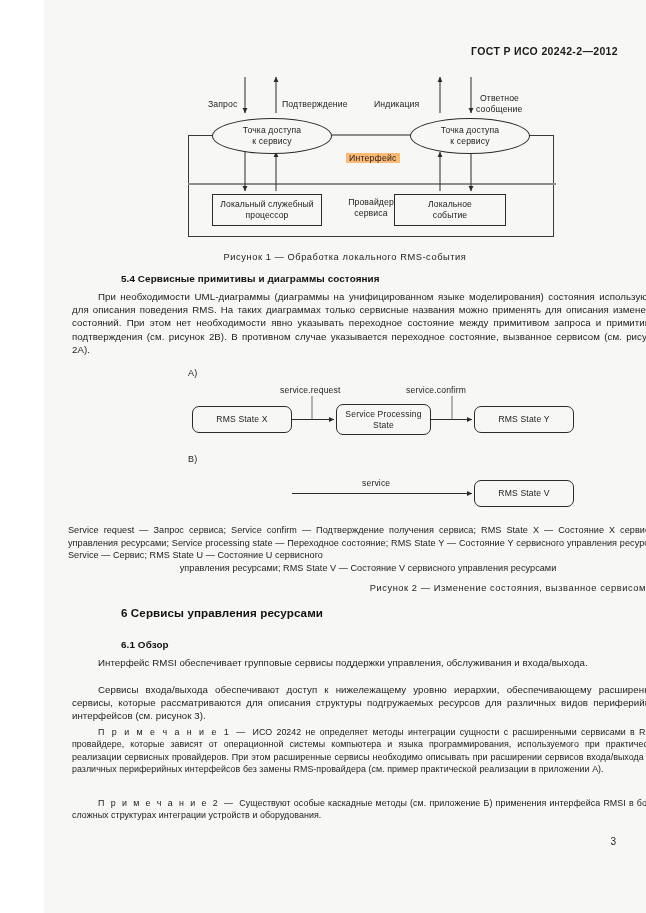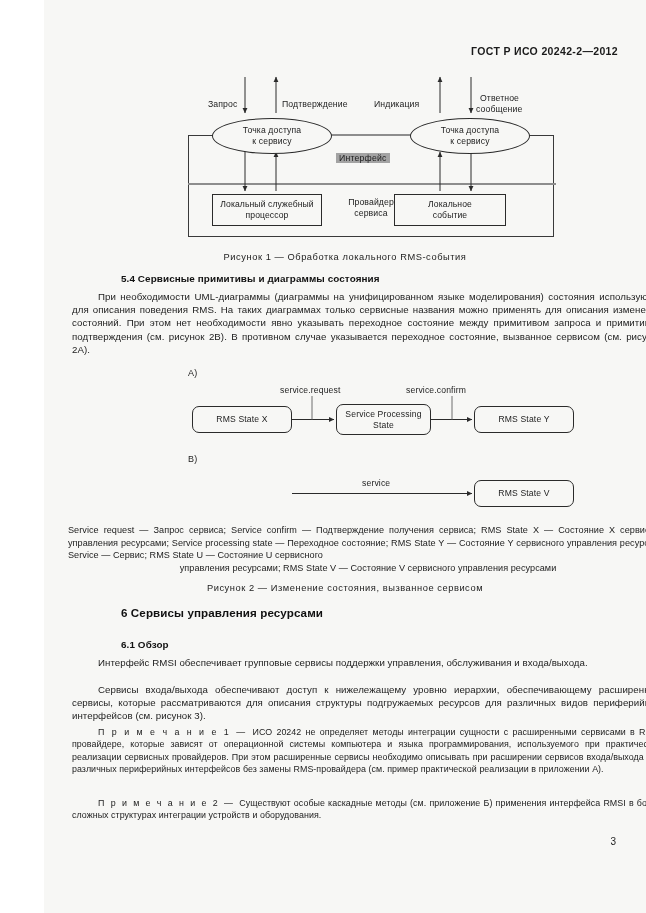--- a/index.html
+++ b/index.html
@@ -181,25 +181,25 @@
     font-size: 8.7px;
     line-height: 10.4px;
     letter-spacing: 0.1px;
     white-space: nowrap;
     z-index: 5;
     background: transparent;
   }
 
   .fig1 .iface-lbl {
     position: absolute;
-    left: 148px;
+    left: 158px;
     top: 76px;
     font-size: 8.7px;
     letter-spacing: 0.2px;
-    background: #a3a3a3;
+    background: #fdba74;
     padding: 0 3px;
     z-index: 5;
   }
   .fig1 .provider-lbl {
     position: absolute;
     left: 145px;
     top: 120px;
     width: 76px;
     text-align: center;
     font-size: 8.7px;
@@ -387,21 +387,21 @@
         <span>State</span>
       </span>
     </div>
     <div class="state sy">RMS State Y</div>
     <div class="state sv">RMS State V</div>
   </div>
 
   <div class="legend" style="left:24px; top:524px; width:600px;">Service request — Запрос сервиса; Service confirm — Подтверждение получения сервиса; RMS State X — Состояние X сервисного управления ресурсами; Service processing state — Переходное состояние; RMS State Y — Состояние Y сервисного управления ресурсами; Service — Сервис; RMS State U — Состояние U сервисного</div>
   <div class="legend" style="left:24px; top:562px; width:600px; text-align:center;">управления ресурсами; RMS State V — Состояние V сервисного управления ресурсами</div>
 
-  <div class="fig-caption" style="top:583px;">Рисунок 2 — Изменение состояния, вызванное сервисом</div>
+  <div class="fig-caption" style="top:583px;text-align:right;">Рисунок 2 — Изменение состояния, вызванное сервисом</div>
 
   <div class="heading h-sec" style="left:77px; top:606px;">6 Сервисы управления ресурсами</div>
 
   <div class="heading h-sub" style="left:77px; top:639px;">6.1 Обзор</div>
 
   <div class="body-text indent" style="left:28px; top:656px; width:590px;">Интерфейс RMSI обеспечивает групповые сервисы поддержки управления, обслуживания и входа/выхода.</div>
 
   <div class="body-text indent" style="left:28px; top:683px; width:590px;">Сервисы входа/выхода обеспечивают доступ к нижележащему уровню иерархии, обеспечивающему расширенные сервисы, которые рассматриваются для описания структуры подгружаемых ресурсов для различных видов периферийных интерфейсов (см. рисунок 3).</div>
 
   <div class="note" style="left:28px; top:726px; width:590px;">

